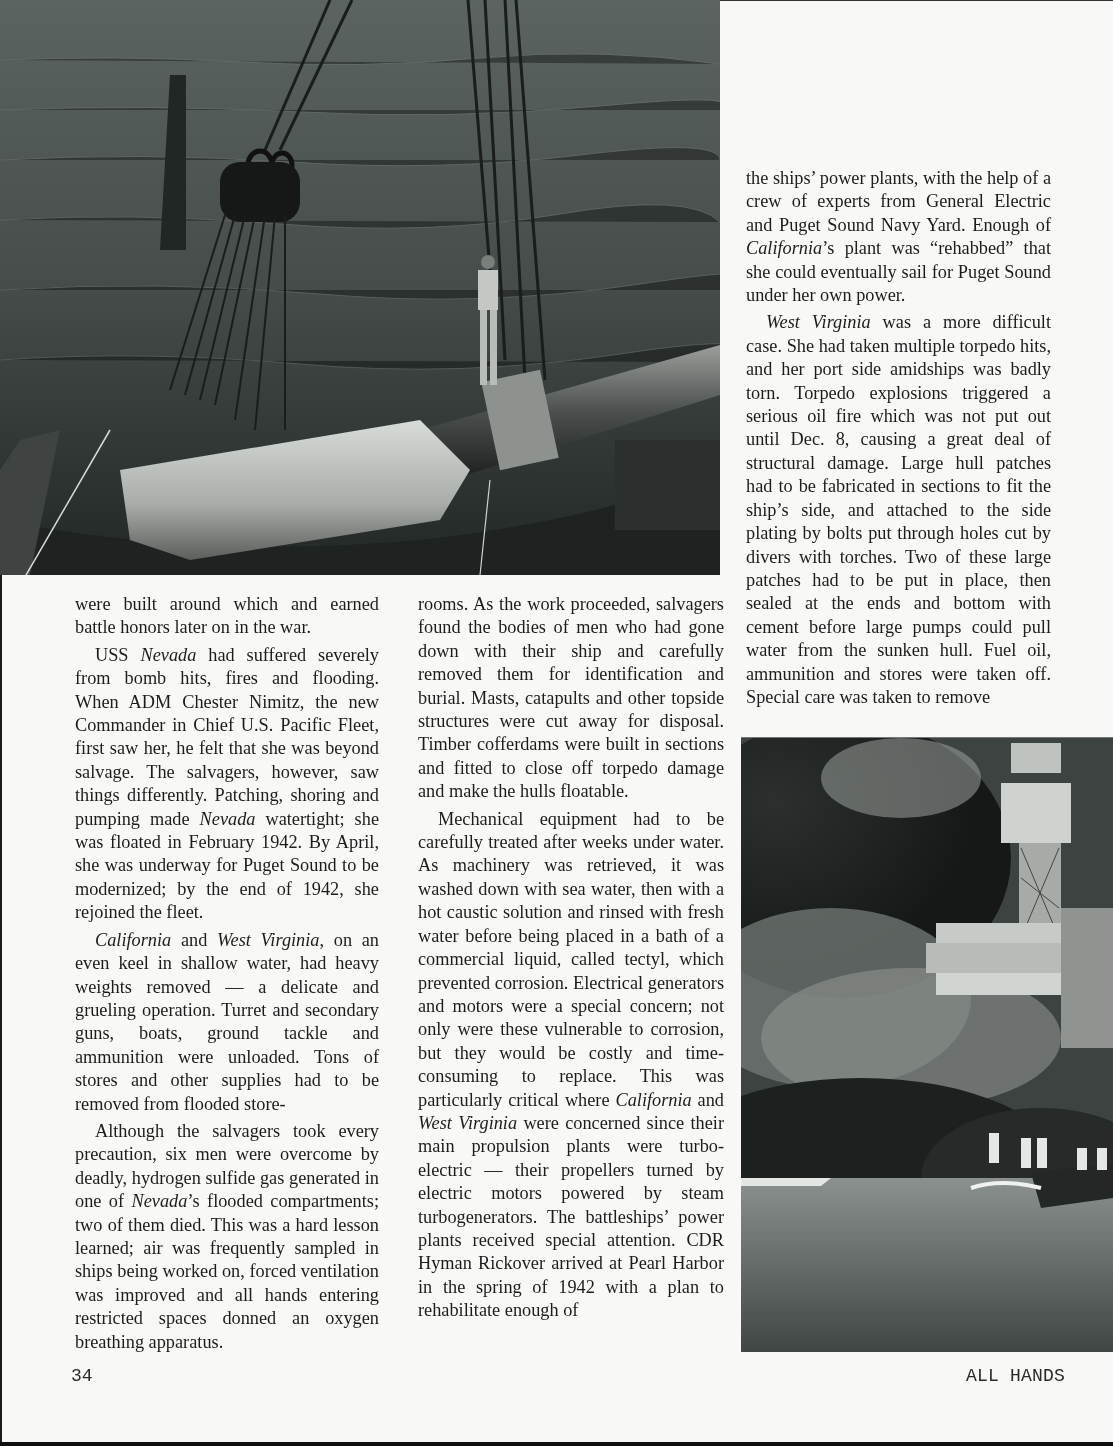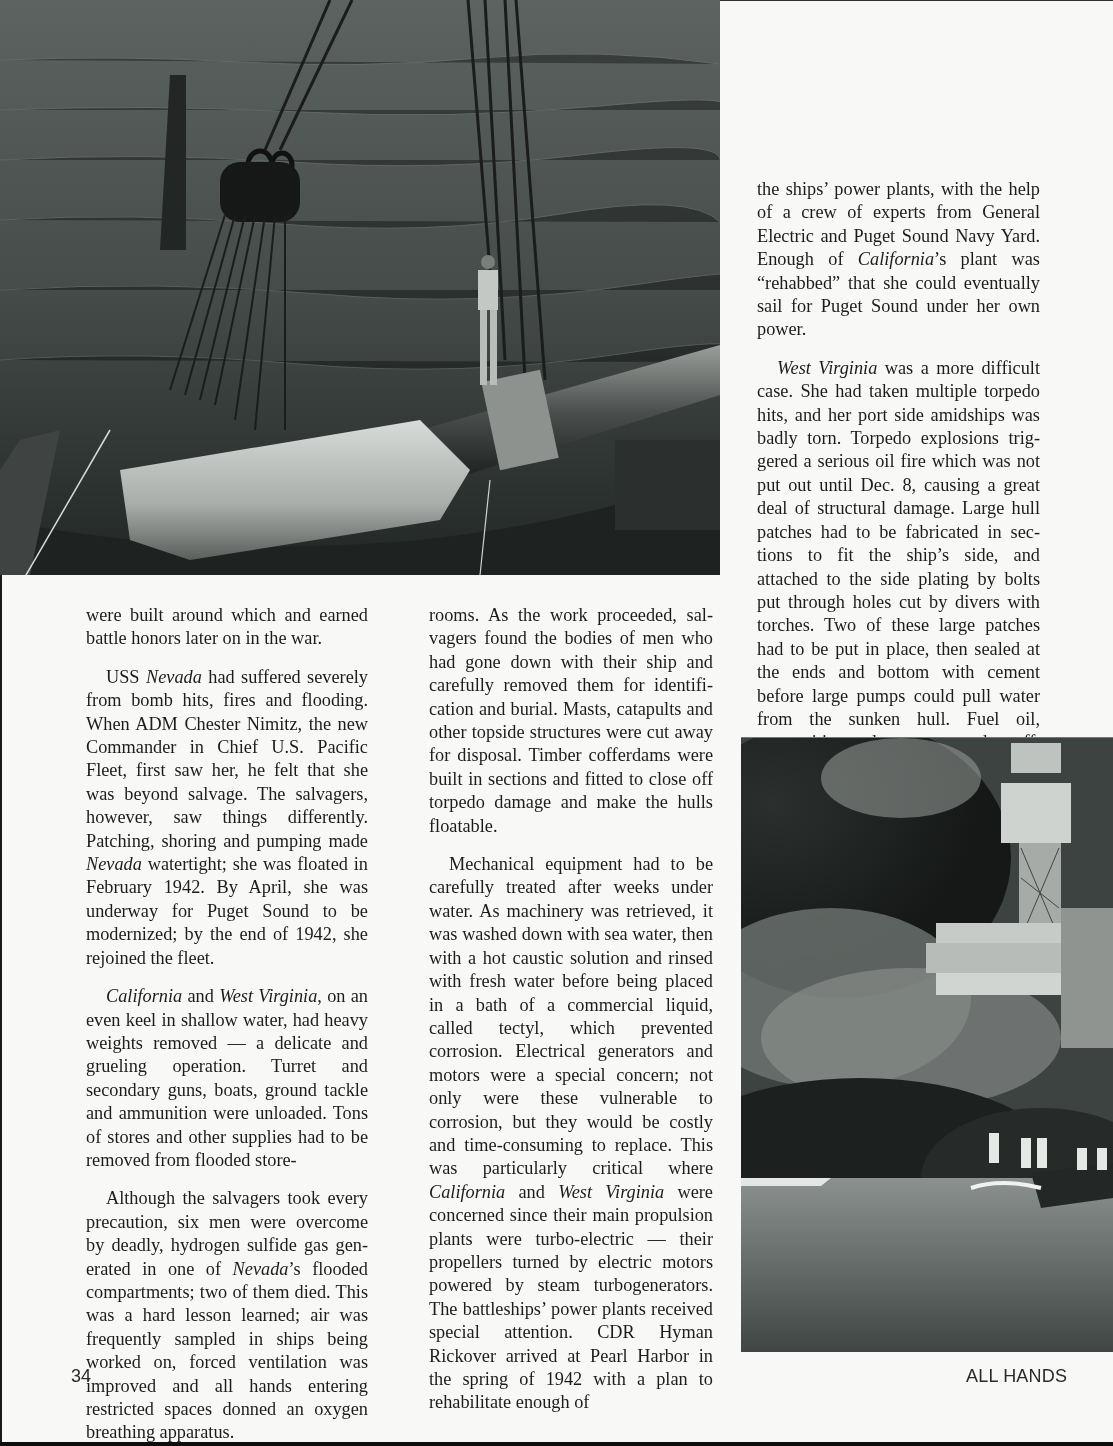--- a/index.html
+++ b/index.html
@@ -28,31 +28,31 @@
   }
   .photo-2 svg { display: block; }
 
   .col {
     position: absolute;
     font-size: 18.3px;
     line-height: 23.4px;
     text-align: justify;
     hyphens: manual;
   }
-  .col p { margin: 15px; text-indent: 20px; }
+  .col p { margin: 4px; text-indent: 20px; }
   .col p.noindent { text-indent: 0; }
   .col em { font-style: italic; }
 
   .col-1 { left: 71px; top: 589px; width: 312px; }
   .col-2 { left: 414px; top: 589px; width: 314px; }
   .col-3 { left: 742px; top: 163px; width: 313px; }
 
   .folio {
     position: absolute; top: 1366px;
-    font-family: Liberation Sans, sans-serif;
+    font-family: Liberation Mono, monospace;
     font-size: 18px; color: #2a2a2a;
   }
   .page-number { left: 71px; }
   .running-footer { left: 966px; letter-spacing: 0.2px; }
 </style>
 </head>
 <body>
 
 <div class="page-border-left"></div>
 <div class="page-border-top"></div>

